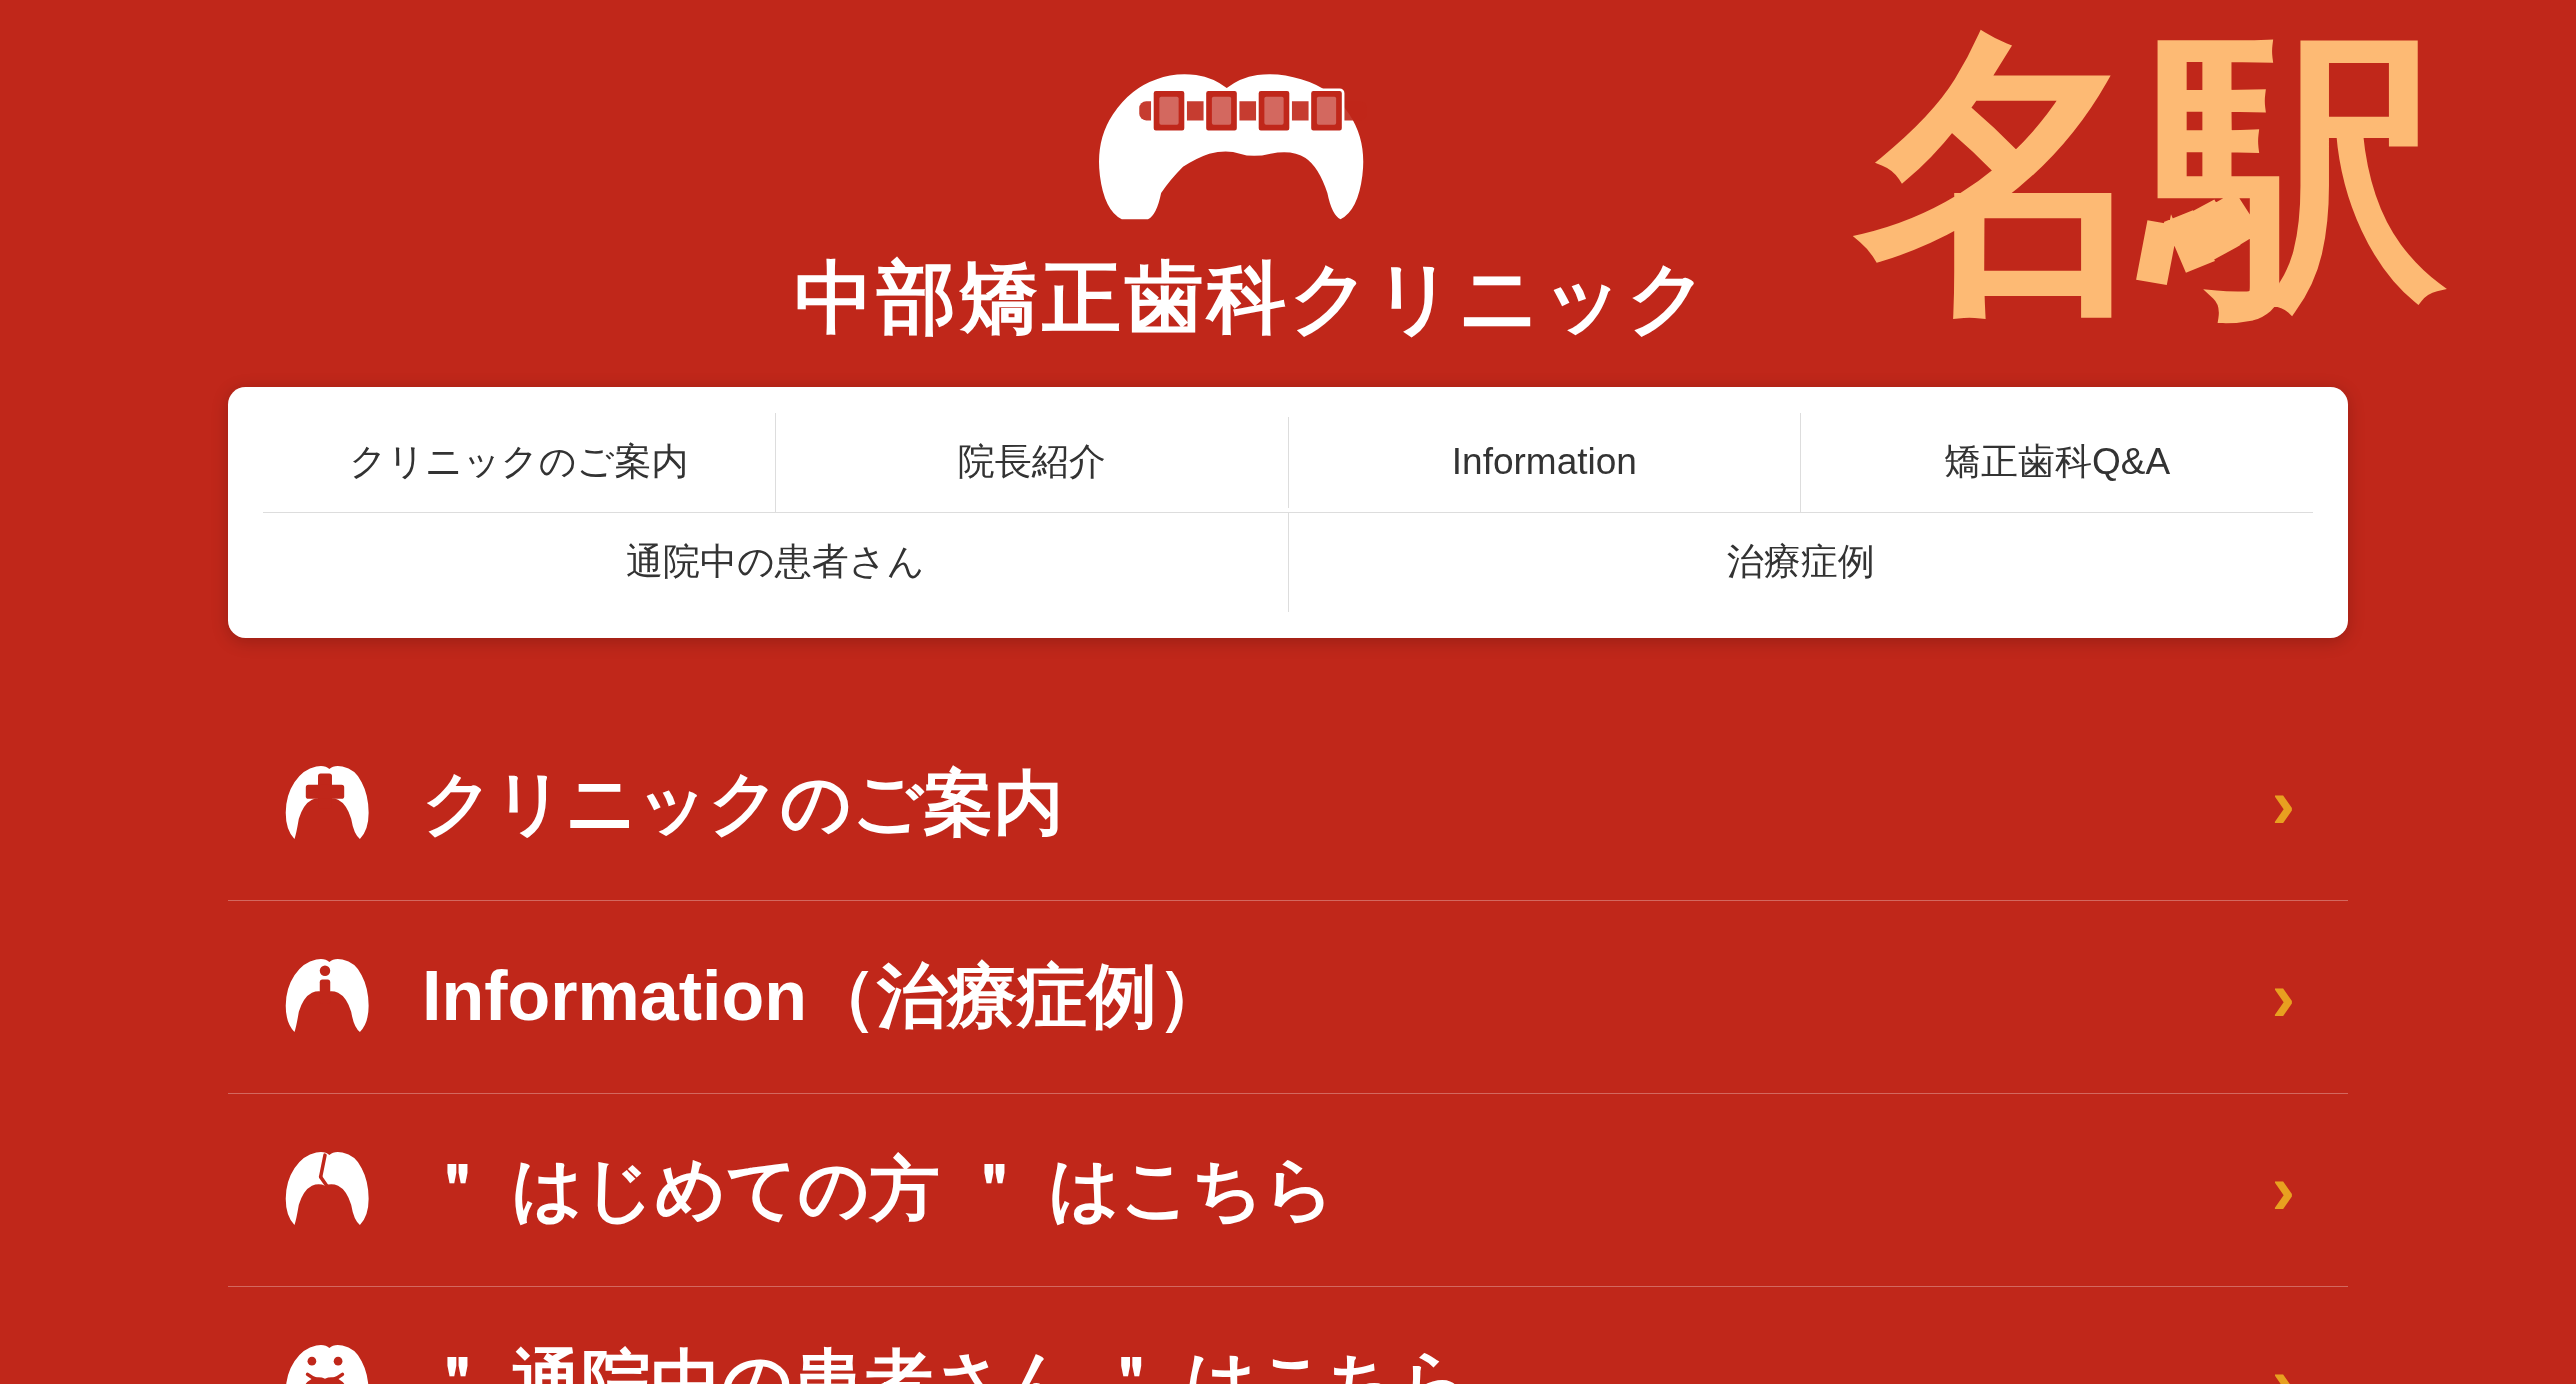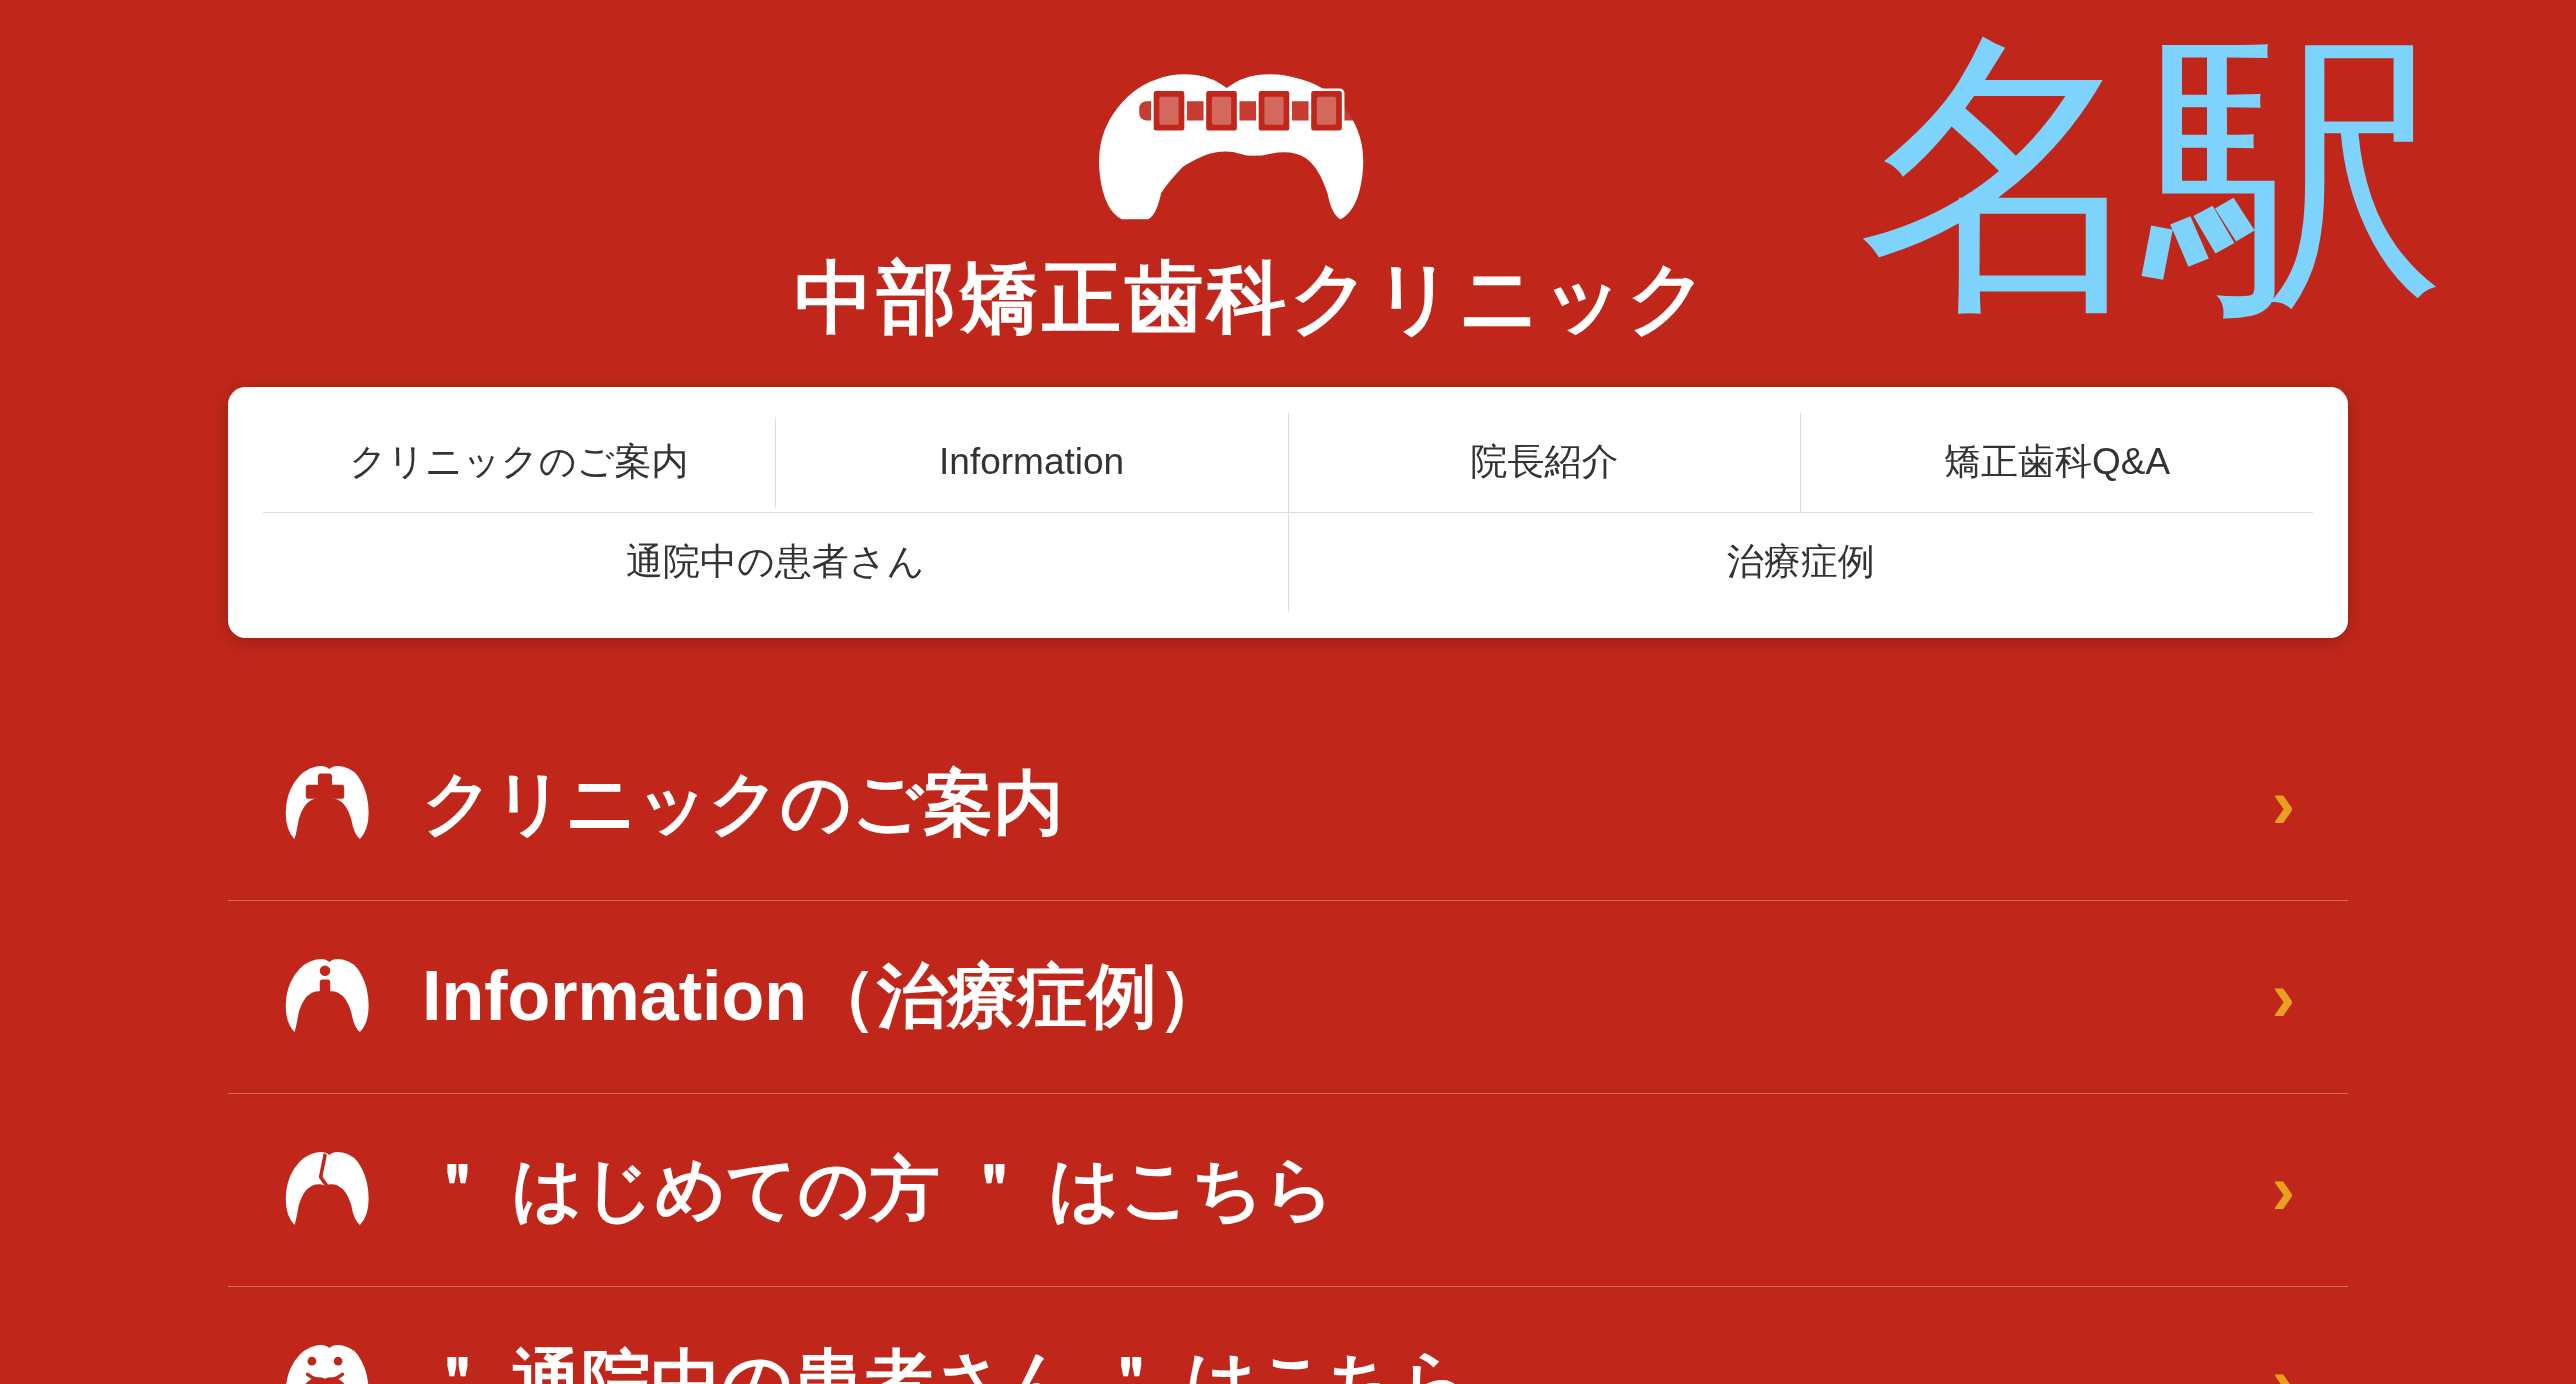--- a/index.html
+++ b/index.html
@@ -39,23 +39,23 @@
       font-size: 79px;
       font-weight: 700;
       letter-spacing: 3.5px;
       white-space: nowrap;
     }
 
     .station-name {
       position: absolute;
       right: 140px;
       top: 26px;
-      color: #7dd3fc;
+      color: #fdba74;
       font-size: 298px;
-      font-weight: 400;
+      font-weight: 700;
       line-height: 1;
       letter-spacing: -8.8px;
     }
 
     
     .nav-container {
       margin: 0 228px 70px;
       background: white;
       border-radius: 17.5px;
       padding: 26px 35px;
@@ -162,22 +162,22 @@
       <rect x="283" y="50" width="22" height="32" rx="2" fill="white" opacity="0.3"></rect>
     </svg>
     <div class="clinic-name">中部矯正歯科クリニック</div>
   </div>
   <div class="station-name">名駅</div>
 </div>
 
 <div class="nav-container">
   <div class="nav-row">
     <div class="nav-item">クリニックのご案内</div>
+    <div class="nav-item">院長紹介</div>
     <div class="nav-item">Information</div>
-    <div class="nav-item">院長紹介</div>
     <div class="nav-item">矯正歯科Q&amp;A</div>
   </div>
   <div class="nav-row nav-row-2">
     <div class="nav-item">通院中の患者さん</div>
     <div class="nav-item">治療症例</div>
   </div>
 </div>
 
 <div class="menu-section">
 

